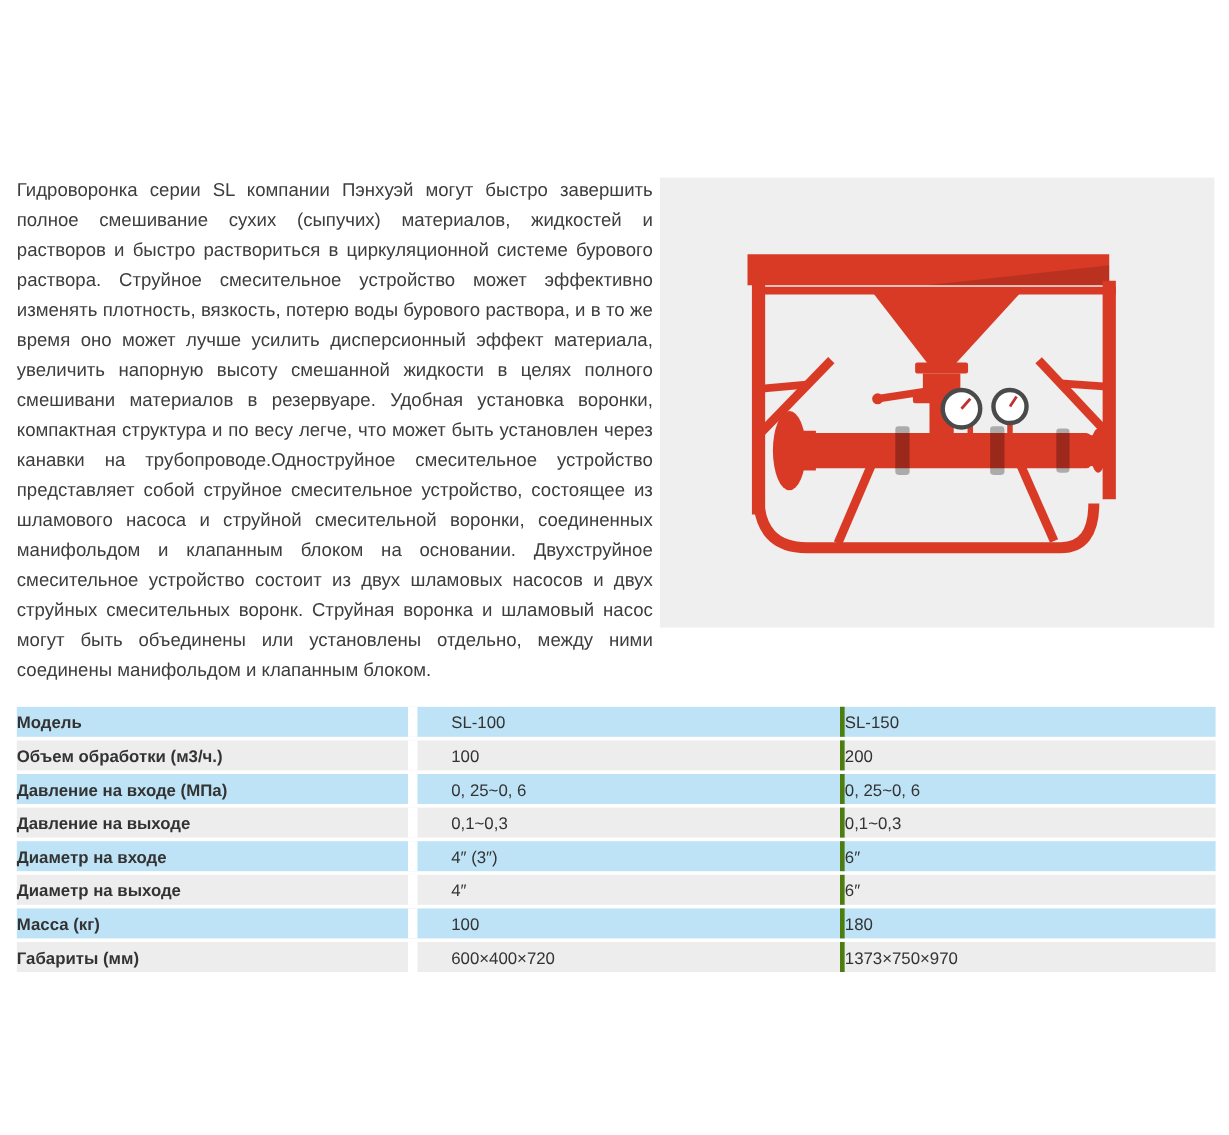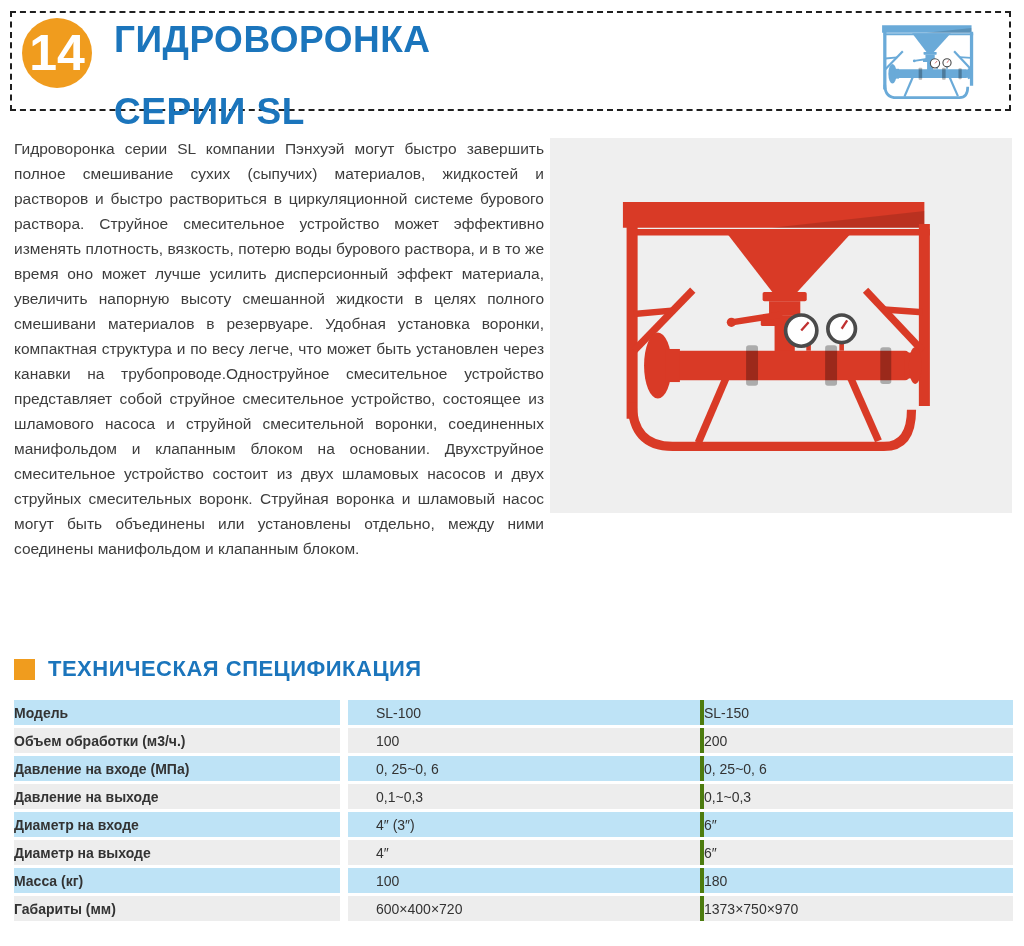--- a/index.html
+++ b/index.html
@@ -27,21 +27,21 @@
     letter-spacing:0.5px; white-space:pre-line;
   }
   .header-icon {
     position:absolute; right:14px; top:4px; width:132px; height:90px;
     color:#6aaad8;
   }
   .header-icon svg { width:100%; height:100%; }
 
   
   .content {
-    position:absolute; left:14px; top:136px; width:998px;
+    position:absolute; left:14px; top:146px; width:998px;
   }
   .product-photo {
     float:right; width:462px; height:375px; background:#efefef;
     margin:2px 0 6px 6px;
     display:flex; align-items:center; justify-content:center;
   }
   .product-photo svg { width:386px; height:312px; color:#d93a26; }
   .intro-paragraph {
     text-align:justify; font-size:15.5px; line-height:25px; color:#3d3d3d;
   }
@@ -122,48 +122,31 @@
     <circle cx="232" cy="170" r="17" fill="#ffffff" stroke="#4a4a4a" stroke-width="4"></circle>
     <line x1="232" y1="170" x2="240" y2="161" stroke="#c03030" stroke-width="2.5"></line>
     <line x1="276" y1="192" x2="276" y2="180" stroke="currentColor" stroke-width="5"></line>
     <circle cx="276" cy="168" r="15" fill="#ffffff" stroke="#4a4a4a" stroke-width="4"></circle>
     <line x1="276" y1="168" x2="282" y2="159" stroke="#c03030" stroke-width="2.5"></line>
   </symbol>
 </svg>
 
 <div class="page">
 
-  <div class="header-box">
-    <div class="num-circle">
-      <span>14</span>
-    </div>
-    <div class="header-title"><span>ГИДРОВОРОНКА</span><br>
-      <span>СЕРИИ SL</span>
-    </div>
-    <div class="header-icon">
-      <svg viewBox="0 0 420 330" xmlns="http://www.w3.org/2000/svg">
-          <use href="#machine"></use>
-        </svg>
-    </div>
-  </div>
 
   <div class="content">
 
     <figure class="product-photo">
       <svg viewBox="0 0 420 330" xmlns="http://www.w3.org/2000/svg">
           <use href="#machine"></use>
         </svg>
     </figure>
 
     <p class="intro-paragraph">Гидроворонка серии SL компании Пэнхуэй могут быстро завершить полное смешивание сухих (сыпучих) материалов, жидкостей и растворов и быстро раствориться в циркуляционной системе бурового раствора. Струйное смесительное устройство может эффективно изменять плотность, вязкость, потерю воды бурового раствора, и в то же время оно может лучше усилить дисперсионный эффект материала, увеличить напорную высоту смешанной жидкости в целях полного смешивани материалов в резервуаре. Удобная установка воронки, компактная структура и по весу легче, что может быть установлен через канавки на трубопроводе.Одноструйное смесительное устройство представляет собой струйное смесительное устройство, состоящее из шламового насоса и струйной смесительной воронки, соединенных манифольдом и клапанным блоком на основании. Двухструйное смесительное устройство состоит из двух шламовых насосов и двух струйных смесительных воронк. Струйная воронка и шламовый насос могут быть объединены или установлены отдельно, между ними соединены манифольдом и клапанным блоком.</p>
 
-    <div class="spec-title-row">
-      <span class="orange-bullet"></span>
-      <span class="spec-title">ТЕХНИЧЕСКАЯ СПЕЦИФИКАЦИЯ</span>
-    </div>
 
     <table class="spec">
       <tbody>
 
       <tr class="spec-row">
           <td class="c1">Модель</td>
           <td class="c2">SL-100</td>
           <td class="c3">SL-150</td>
         </tr>
           <tr class="spec-row">

